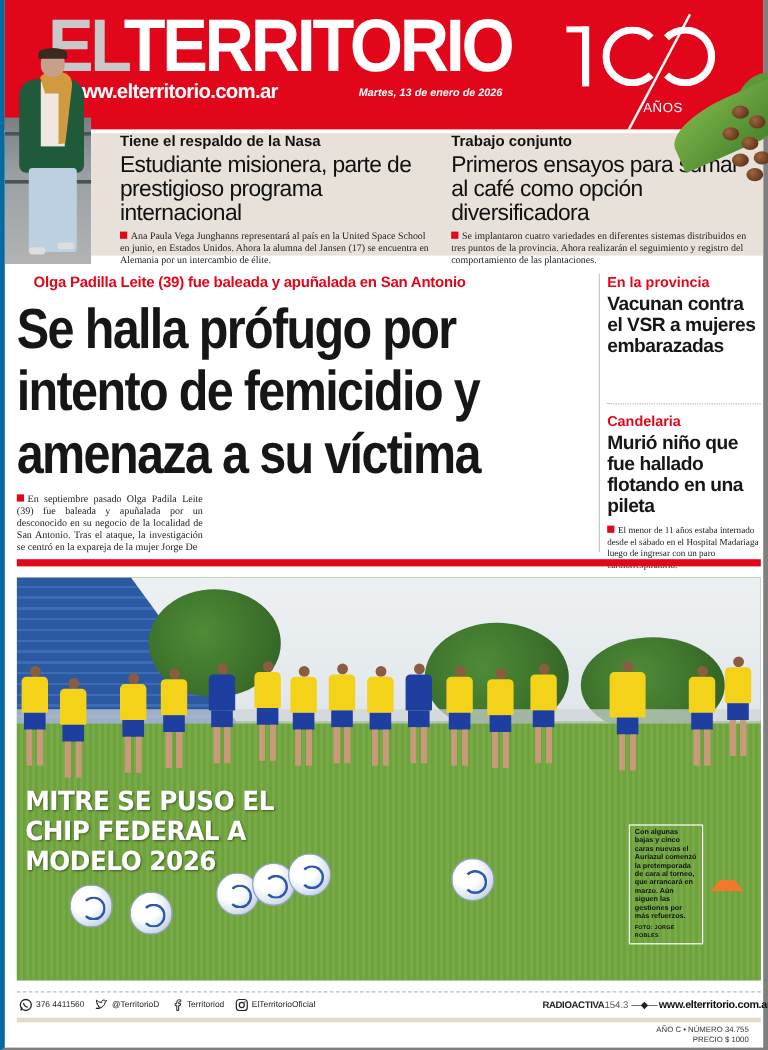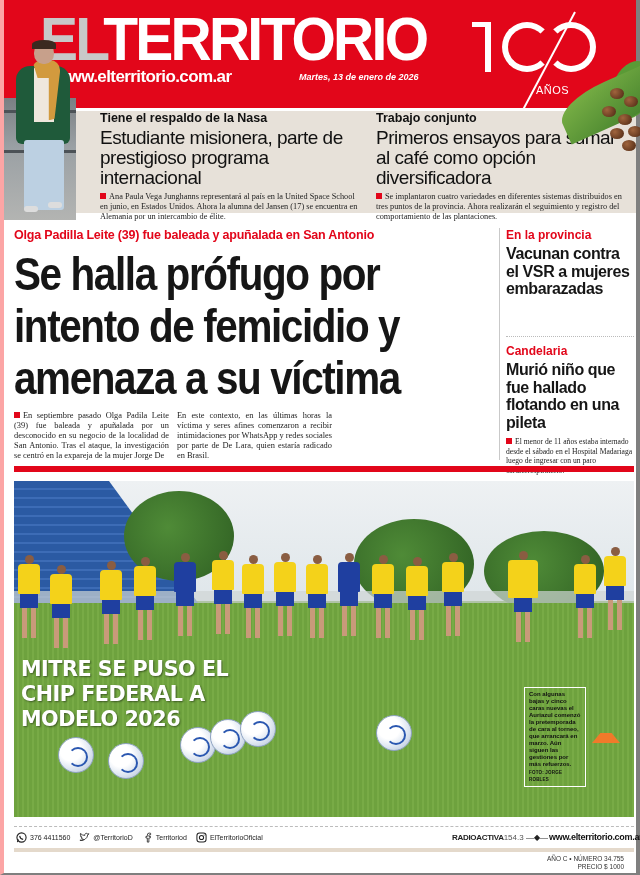--- a/index.html
+++ b/index.html
@@ -1,19 +1,19 @@
 <!DOCTYPE html>
 <html><head>
 <meta charset="utf-8">
 <style>
   * { box-sizing: border-box; margin: 0; padding: 0; }
   html, body { width: 640px; height: 875px; overflow: hidden; background: #ffffff; }
   body { font-family: "Liberation Sans", sans-serif; color: #1a1a1a; position: relative; }
 
-  .page { position: absolute; left: 0; top: 0; width: 640px; height: 875px; border-left: 4px solid #fca5a5; border-right: 4px solid #7f7f7f; border-bottom: 2px solid #7f7f7f; background: #fff; }
+  .page { position: absolute; left: 0; top: 0; width: 640px; height: 875px; border-left: 4px solid #0369a1; border-right: 4px solid #7f7f7f; border-bottom: 2px solid #7f7f7f; background: #fff; }
 
   
   .masthead { position: absolute; left: 0; top: 0; width: 632px; height: 108px; background: #e2061a; overflow: hidden; }
   .masthead .logo { position: absolute; left: 36px; top: 8px; font-family: "Liberation Sans", sans-serif; font-weight: 700; font-size: 62px; letter-spacing: -3px; line-height: 62px; color: #fff; transform: scaleX(0.92); transform-origin: left top; }
   .masthead .logo .el { color: #c8c8c8; }
   .masthead .url { position: absolute; left: 52px; top: 67px; font-size: 17px; font-weight: 700; color: #fff; letter-spacing: -0.6px; }
   .masthead .date { position: absolute; left: 295px; top: 72px; font-size: 9px; font-style: italic; font-weight: 700; color: #fff; }
   .masthead .anniv { position: absolute; left: 460px; top: 8px; width: 150px; height: 96px; }
   .masthead .anniv .one { position: absolute; left: 8px; top: 14px; width: 24px; height: 50px; }
   .masthead .anniv .one::before { content: ""; position: absolute; left: 0; top: 0; width: 18px; height: 5px; background: #fff; }
@@ -47,21 +47,21 @@
   .teaser-band { position: absolute; left: 72px; top: 111px; width: 560px; height: 102px; background: #e7e1d9; }
   .teaser { position: absolute; top: 0; }
   .teaser .kicker { font-weight: 700; font-size: 12.5px; color: #111; }
   .teaser .title { font-size: 19px; line-height: 20px; color: #111; letter-spacing: -0.5px; margin-top: 3px; font-family: "Liberation Sans Narrow", "Liberation Sans", sans-serif; }
   .teaser .body { font-family: "Liberation Serif", serif; font-size: 8.3px; line-height: 10px; color: #222; margin-top: 4px; }
   .bullet { display: inline-block; width: 6px; height: 6px; background: #e2061a; margin-right: 3px; vertical-align: 0; }
   .teaser.left { left: 24px; width: 262px; }
   .teaser.right { left: 300px; width: 256px; }
 
   
-  .main-kicker { position: absolute; left: 10px; top: 228px; font-weight: 700; font-size: 12.5px; color: #e2061a; letter-spacing: -0.2px; }
+  .main-kicker { position: absolute; left: 24px; top: 228px; font-weight: 700; font-size: 12.5px; color: #e2061a; letter-spacing: -0.2px; }
   .main-headline { position: absolute; left: 10px; top: 248px; width: 480px; font-weight: 700; font-size: 47px; line-height: 52px; color: #161616; letter-spacing: -1.6px; font-family: "Liberation Sans Narrow", "Liberation Sans", sans-serif; transform: scaleX(0.86); transform-origin: left top; }
   .main-body { position: absolute; left: 10px; top: 411px; width: 480px; display: flex; gap: 8px; }
   .main-body .col { width: 155px; font-family: "Liberation Serif", serif; font-size: 8.4px; line-height: 10.1px; color: #222; text-align: justify; }
   .col-divider { position: absolute; left: 495px; top: 228px; width: 1px; height: 232px; background: #c9c9c9; }
 
   
   .side { position: absolute; left: 502px; width: 128px; }
   .side .kicker { font-weight: 700; font-size: 12px; color: #e2061a; }
   .side .title { font-weight: 700; font-size: 16px; line-height: 17.5px; color: #161616; letter-spacing: -0.4px; margin-top: 3px; }
   .side .body { font-family: "Liberation Serif", serif; font-size: 7.6px; line-height: 9.6px; color: #222; margin-top: 6px; }
@@ -158,21 +158,20 @@
     <div class="bean" style="left:66px;top:54px"></div>
     <div class="bean" style="left:76px;top:66px"></div>
     <div class="bean" style="left:58px;top:68px"></div>
     <div class="bean" style="left:70px;top:80px"></div>
   </div>
 
   <div class="main-kicker">Olga Padilla Leite (39) fue baleada y apuñalada en San Antonio</div>
   <div class="main-headline">Se halla prófugo por intento de femicidio y amenaza a su víctima</div>
   <div class="main-body">
     <div class="col"><span class="bullet"></span><span>En septiembre pasado Olga Padila Leite (39) fue baleada y apuñalada por un desconocido en su negocio de la localidad de San Antonio. Tras el ataque, la investigación se centró en la expareja de la mujer Jorge De</span></div>
-    <div class="col">En este contexto, en las últimas horas la víctima y seres afines comenzaron a recibir intimidaciones por WhatsApp y redes sociales por parte de De Lara, quien estaría radicado en Brasil.</div>
   </div>
   <div class="col-divider"></div>
 
   <div class="side s1">
     <div class="kicker">En la provincia</div>
     <div class="title">Vacunan contra el VSR a mujeres embarazadas</div>
   </div>
   <div class="side-sep"></div>
   <div class="side s2">
     <div class="kicker">Candelaria</div>

